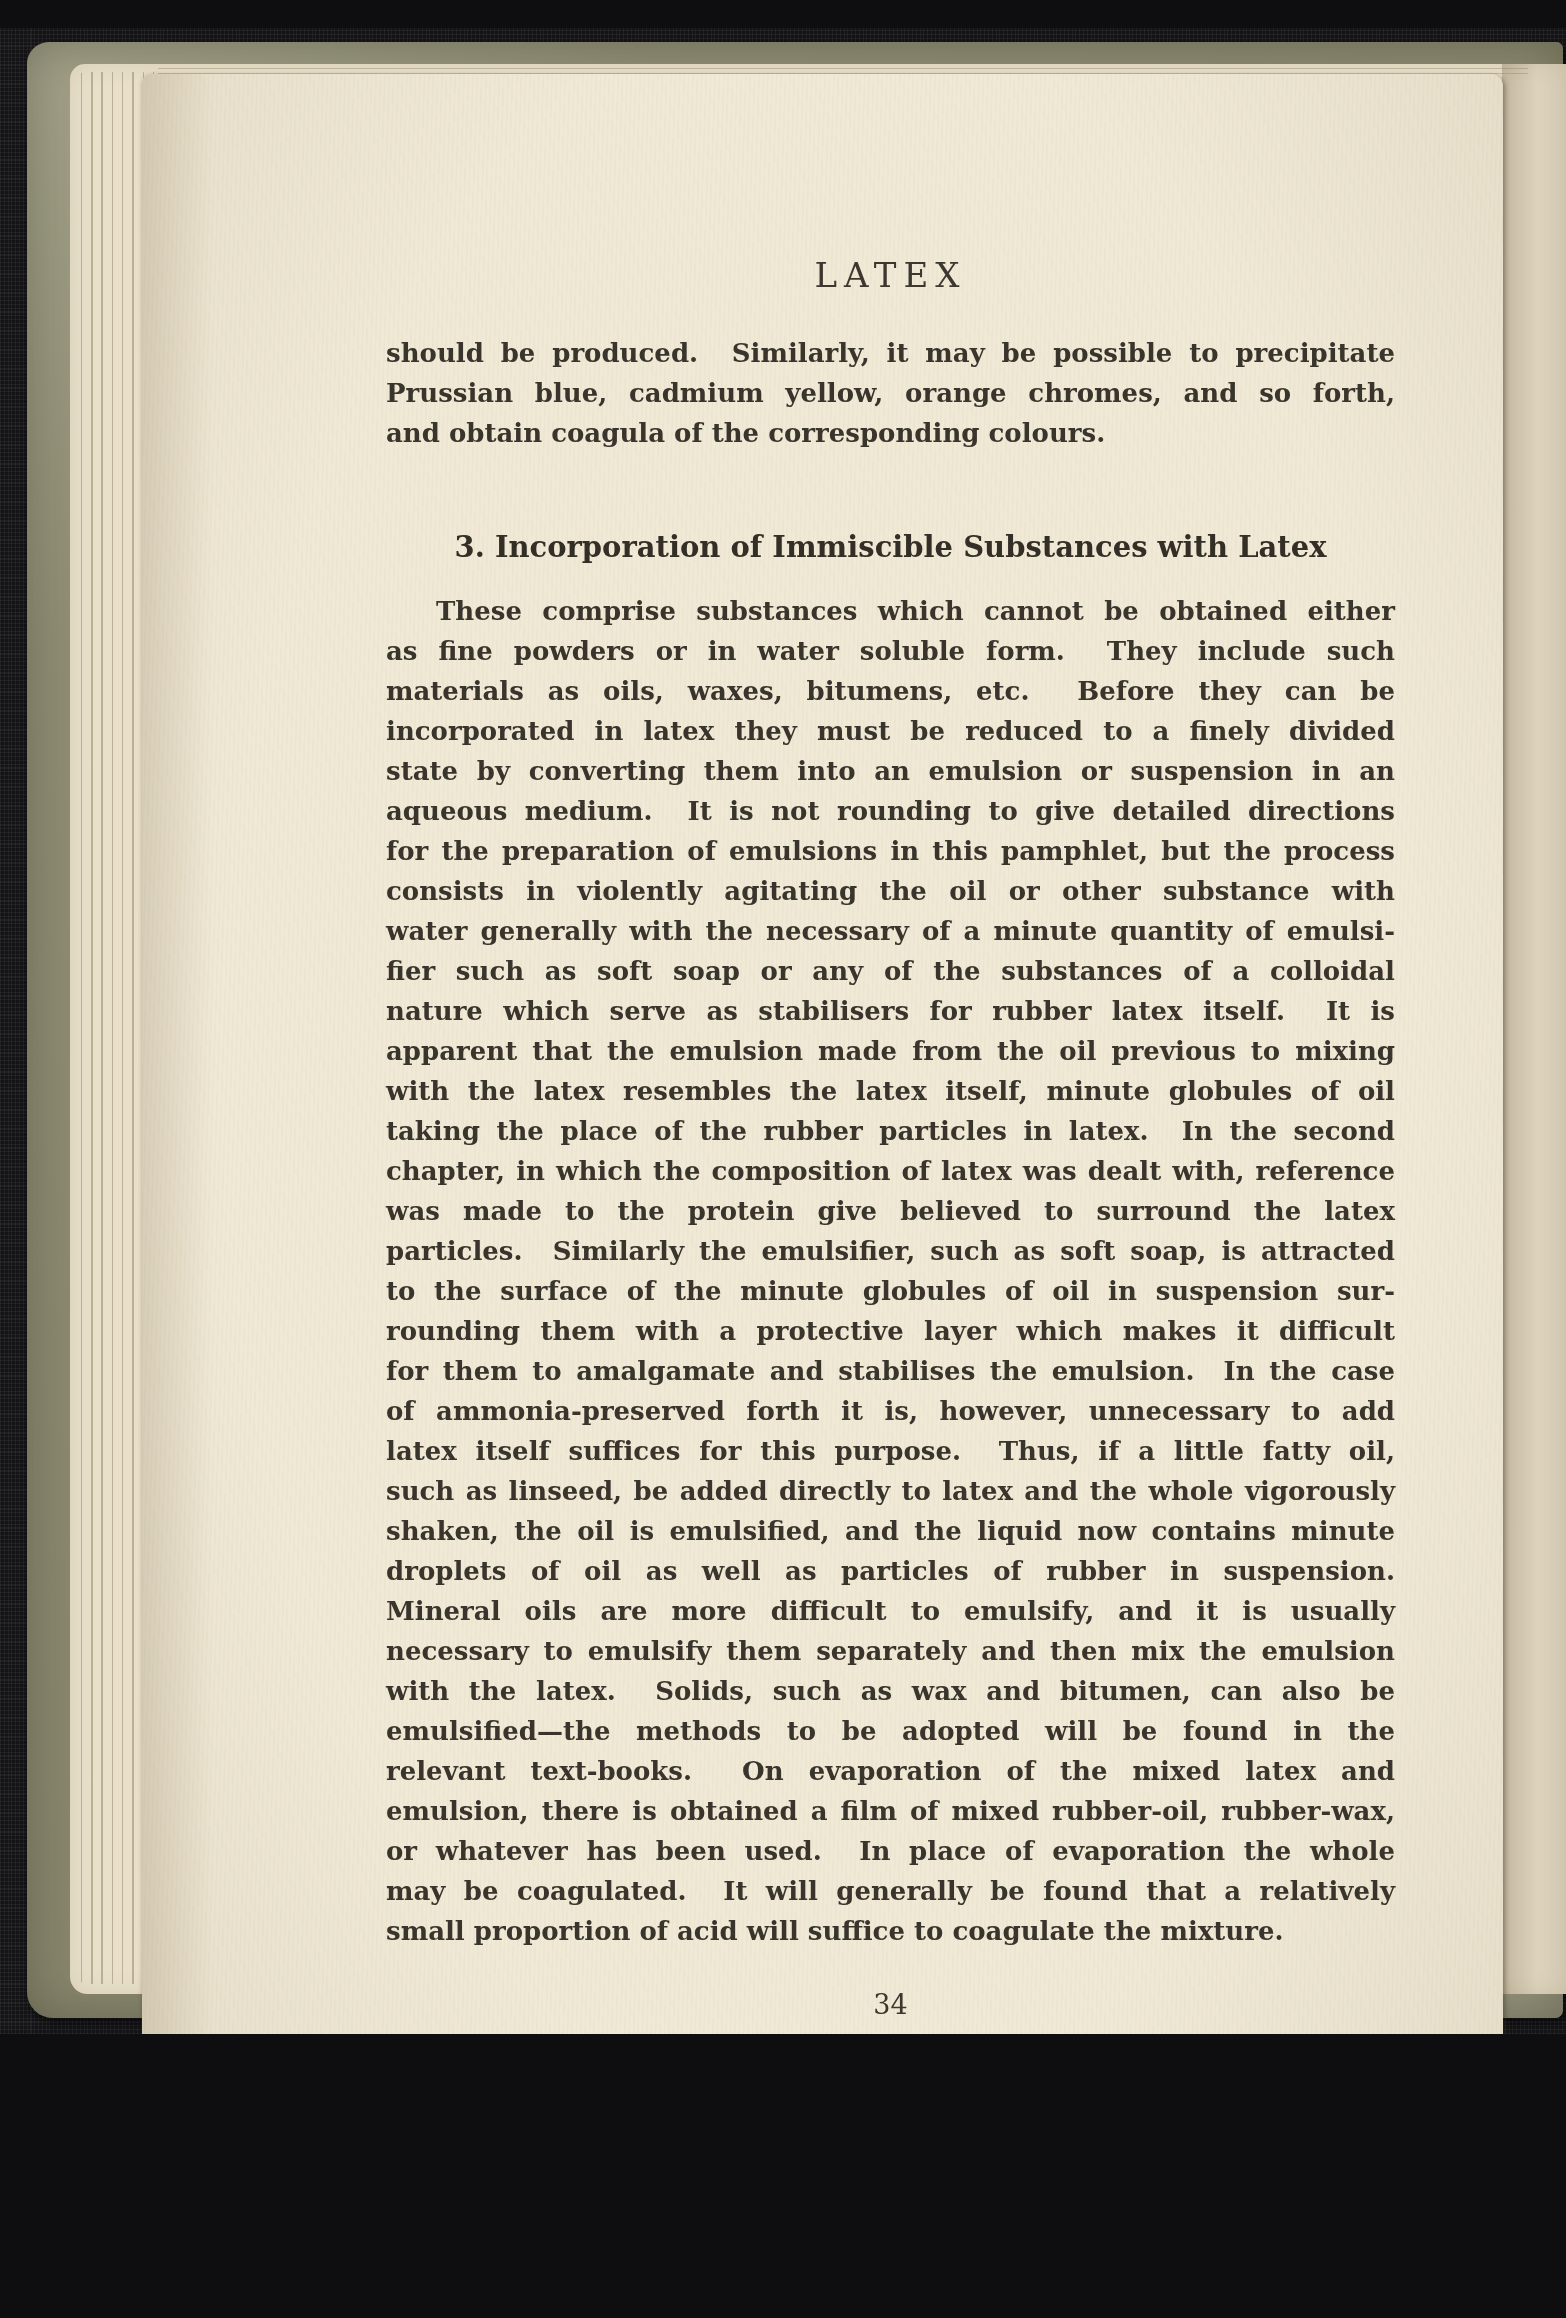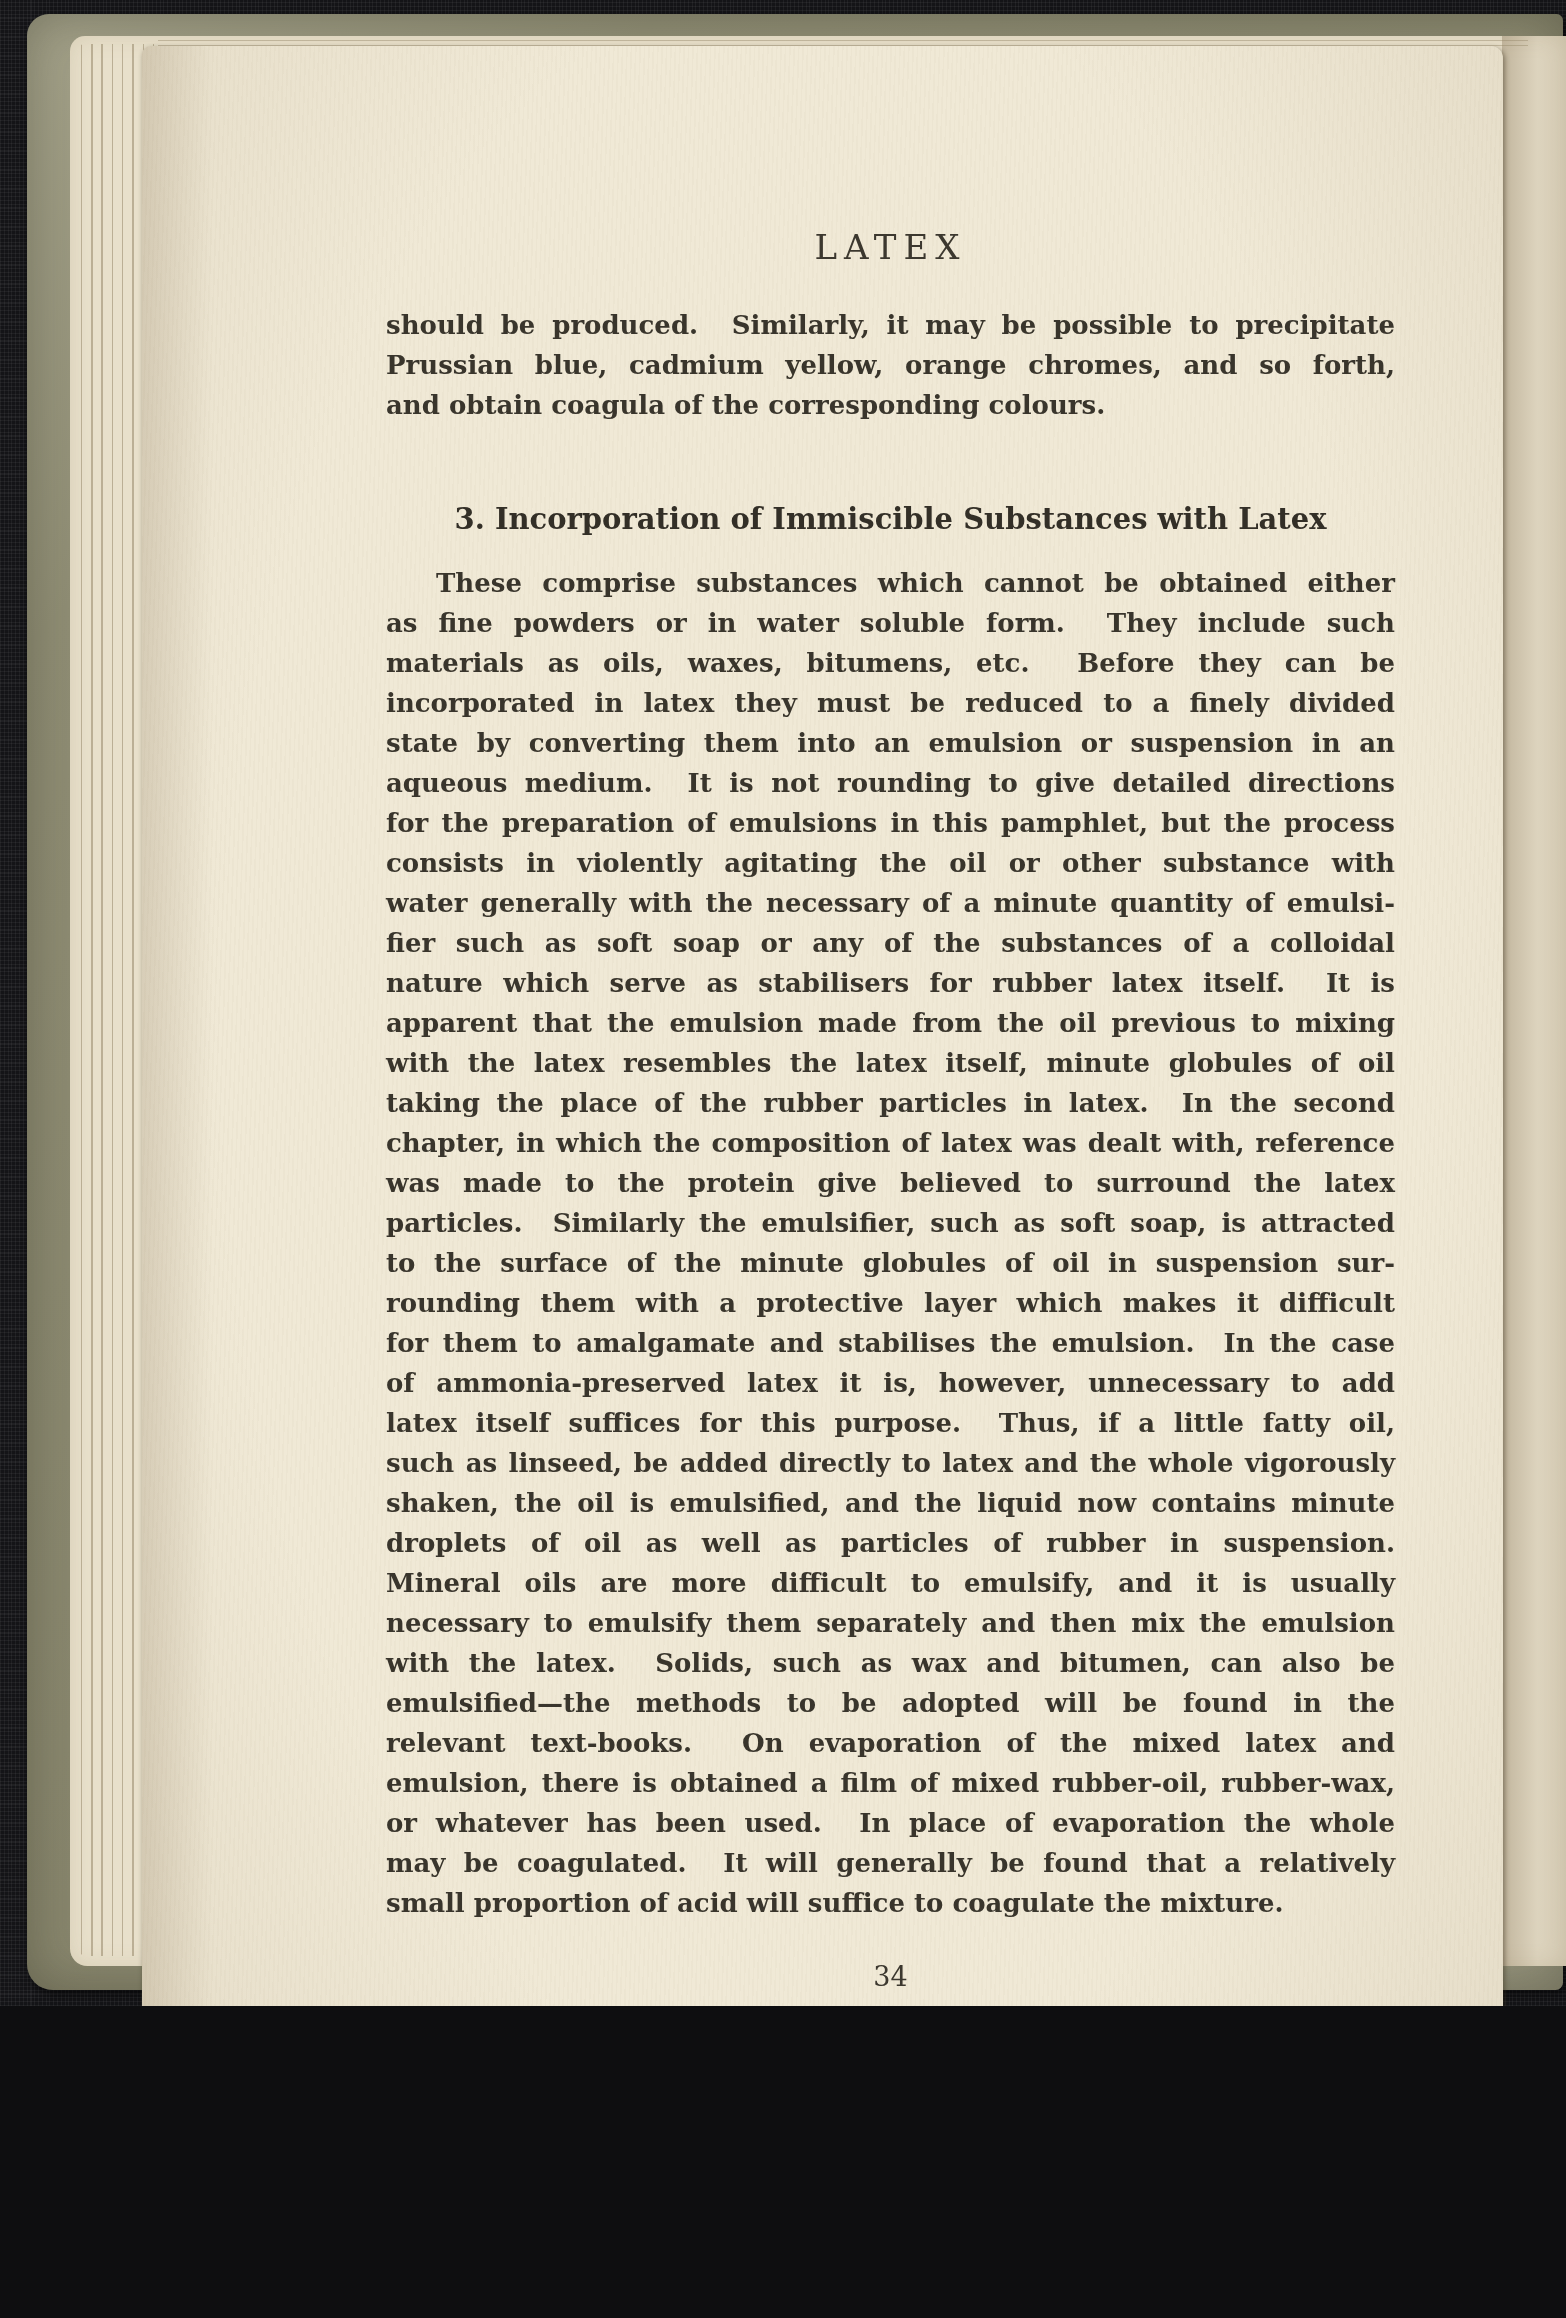--- a/index.html
+++ b/index.html
@@ -6,20 +6,21 @@
   .scene {
     position: relative;
     width: 1566px;
     height: 2006px;
     overflow: hidden;
     background-color: #141417;
     background-image:
       repeating-linear-gradient(0deg,  rgba(255,255,255,0.05) 0 1.1px, rgba(0,0,0,0) 1.1px 3.8px),
       repeating-linear-gradient(90deg, rgba(255,255,255,0.05) 0 1.1px, rgba(0,0,0,0) 1.1px 3.8px);
     font-family: "DejaVu Serif", "Liberation Serif", serif;
+    margin-top: 28px;
   }
   .book-cover {
     position: absolute;
     left: 27px; top: 14px; right: 3.3px; bottom: 16.3px;
     background: linear-gradient(135deg, #a3a189 0%, #8f8d74 18%, #87856c 55%, #93917a 100%);
     border-radius: 22px 6.5px 7.6px 26px;
     box-shadow: inset 0 0 49px rgba(40,40,25,0.35), 3.3px 4.4px 9.8px rgba(0,0,0,0.6);
   }
   .page-stack {
     position: absolute;
@@ -151,21 +152,21 @@
           <div class="text-line">nature which serve as stabilisers for rubber latex itself.  It is</div>
           <div class="text-line">apparent that the emulsion made from the oil previous to mixing</div>
           <div class="text-line">with the latex resembles the latex itself, minute globules of oil</div>
           <div class="text-line">taking the place of the rubber particles in latex.  In the second</div>
           <div class="text-line">chapter, in which the composition of latex was dealt with, reference</div>
           <div class="text-line">was made to the protein give believed to surround the latex</div>
           <div class="text-line">particles.  Similarly the emulsifier, such as soft soap, is attracted</div>
           <div class="text-line">to the surface of the minute globules of oil in suspension sur-</div>
           <div class="text-line">rounding them with a protective layer which makes it difficult</div>
           <div class="text-line">for them to amalgamate and stabilises the emulsion.  In the case</div>
-          <div class="text-line">of ammonia-preserved latex it is, however, unnecessary to add</div>
+          <div class="text-line">of ammonia-preserved forth it is, however, unnecessary to add</div>
           <div class="text-line">latex itself suffices for this purpose.  Thus, if a little fatty oil,</div>
           <div class="text-line">such as linseed, be added directly to latex and the whole vigorously</div>
           <div class="text-line">shaken, the oil is emulsified, and the liquid now contains minute</div>
           <div class="text-line">droplets of oil as well as particles of rubber in suspension.</div>
           <div class="text-line">Mineral oils are more difficult to emulsify, and it is usually</div>
           <div class="text-line">necessary to emulsify them separately and then mix the emulsion</div>
           <div class="text-line">with the latex.  Solids, such as wax and bitumen, can also be</div>
           <div class="text-line">emulsified—the methods to be adopted will be found in the</div>
           <div class="text-line">relevant text-books.  On evaporation of the mixed latex and</div>
           <div class="text-line">emulsion, there is obtained a film of mixed rubber-oil, rubber-wax,</div>

